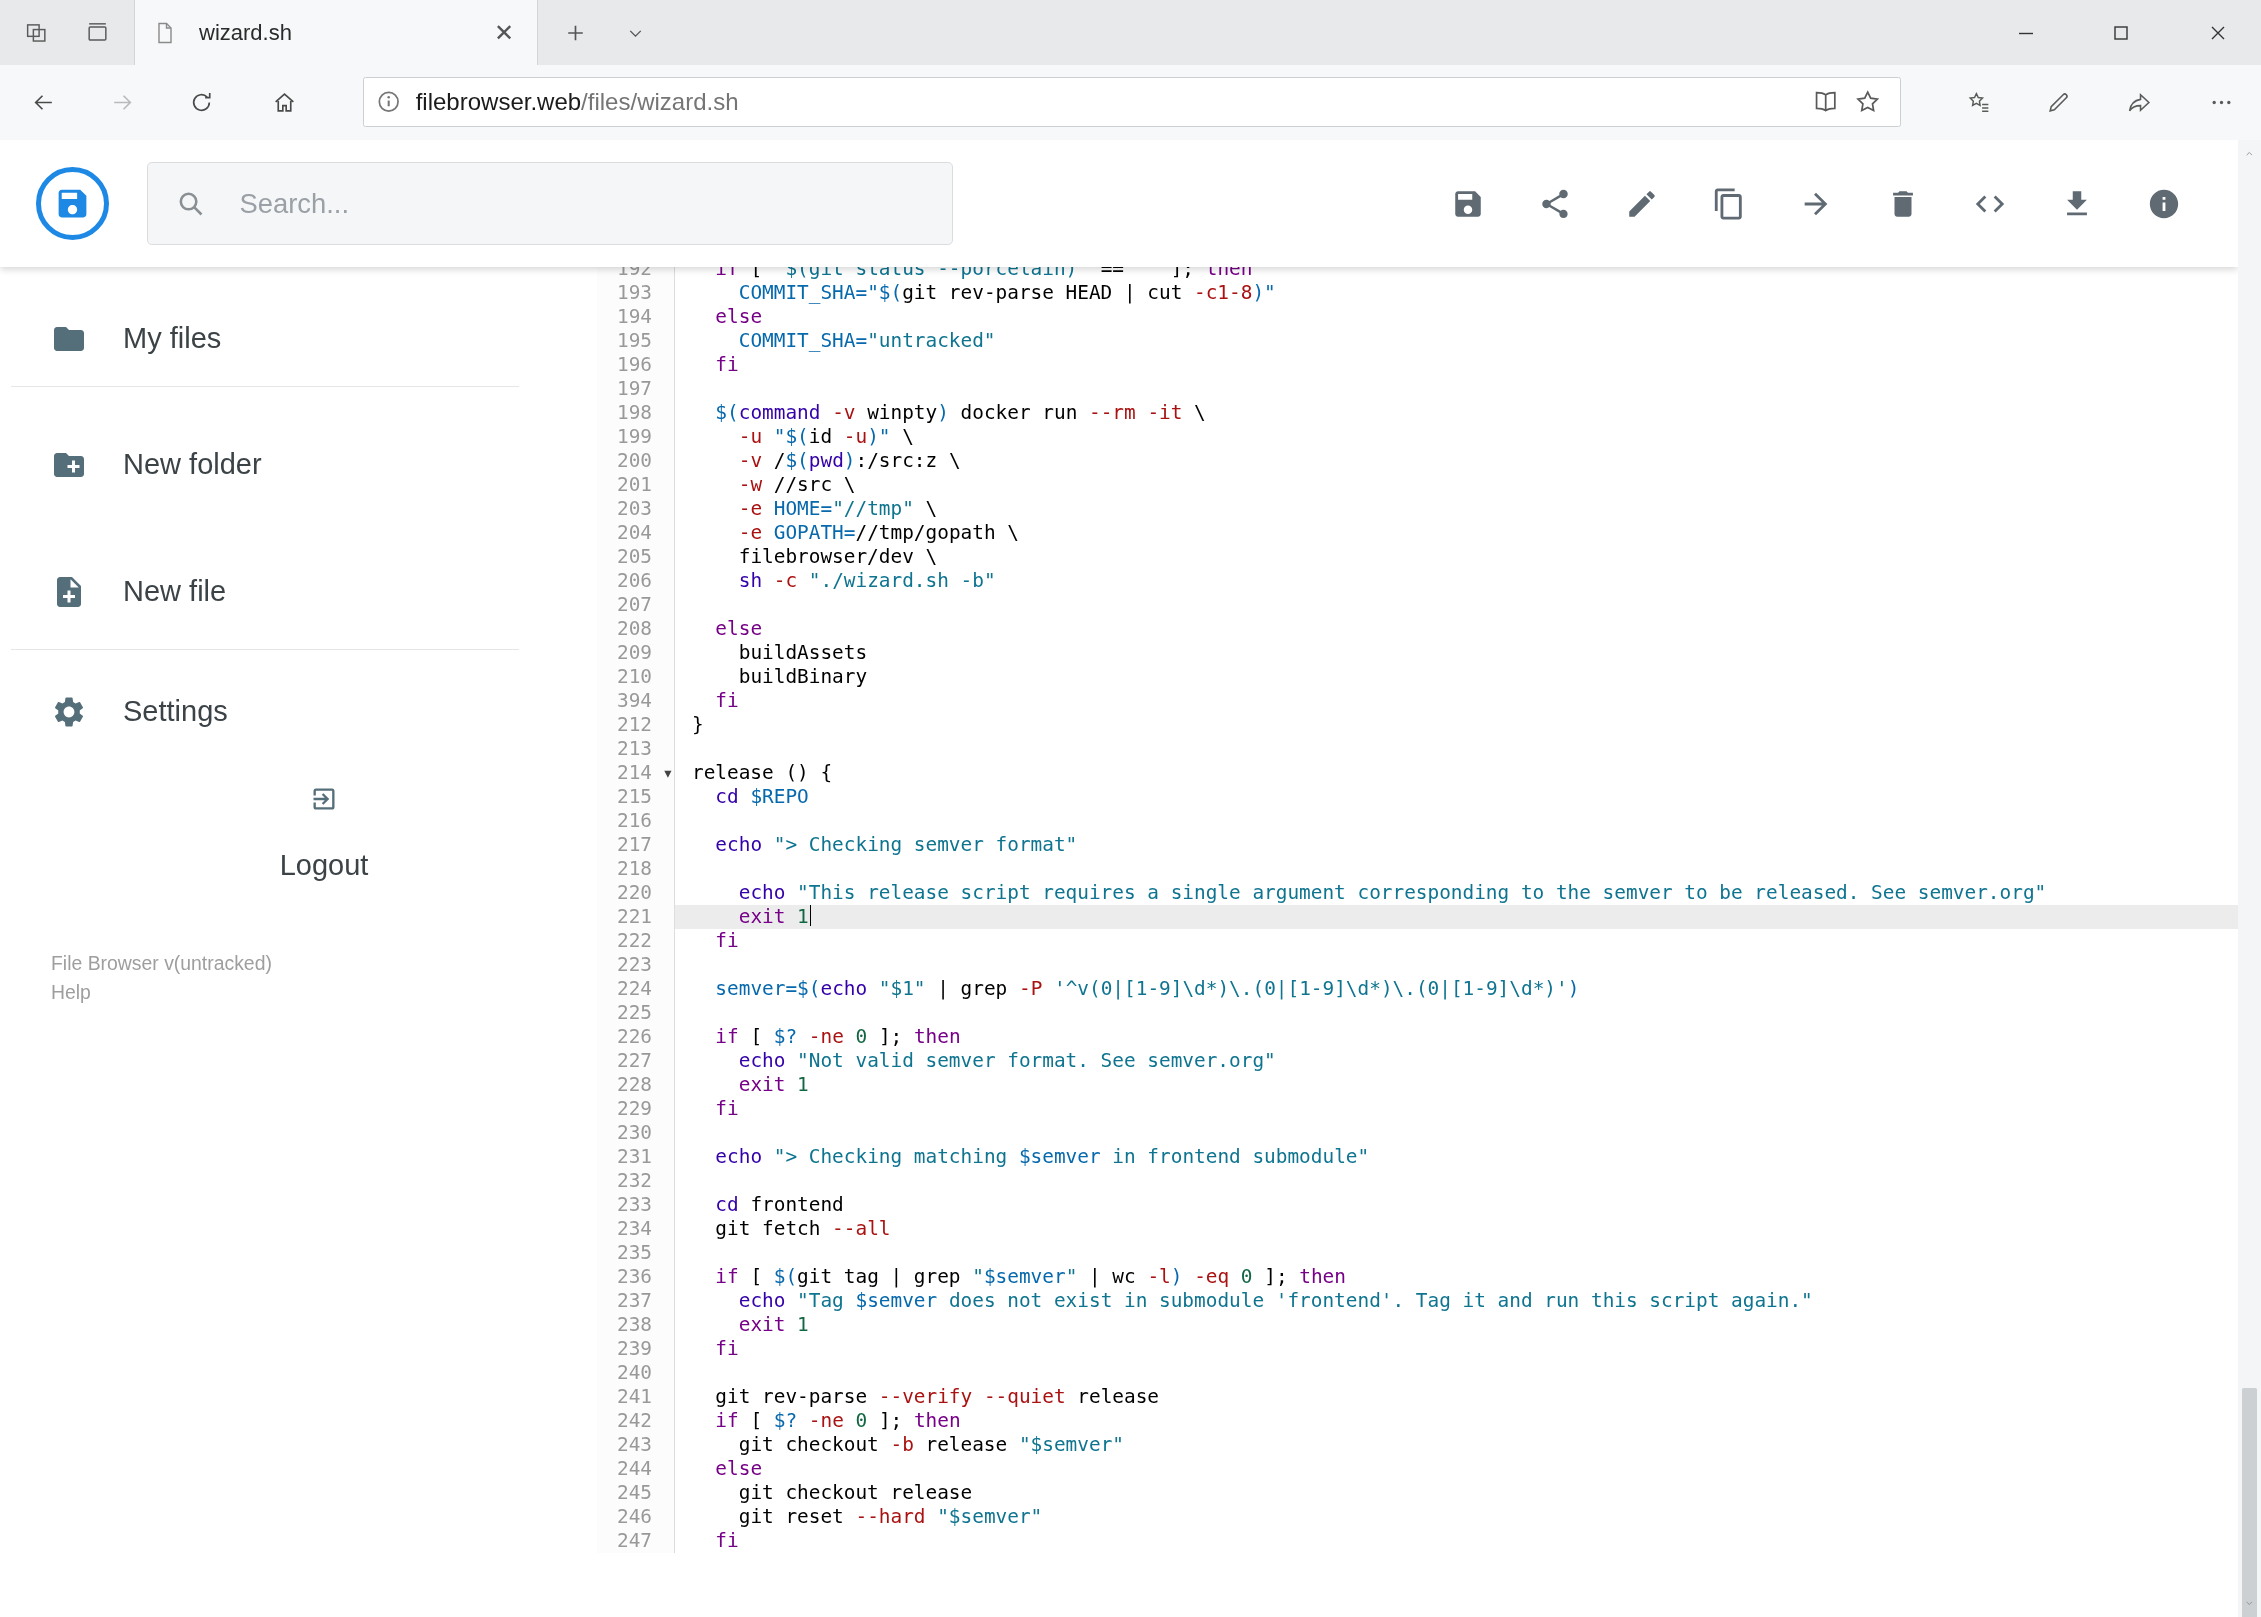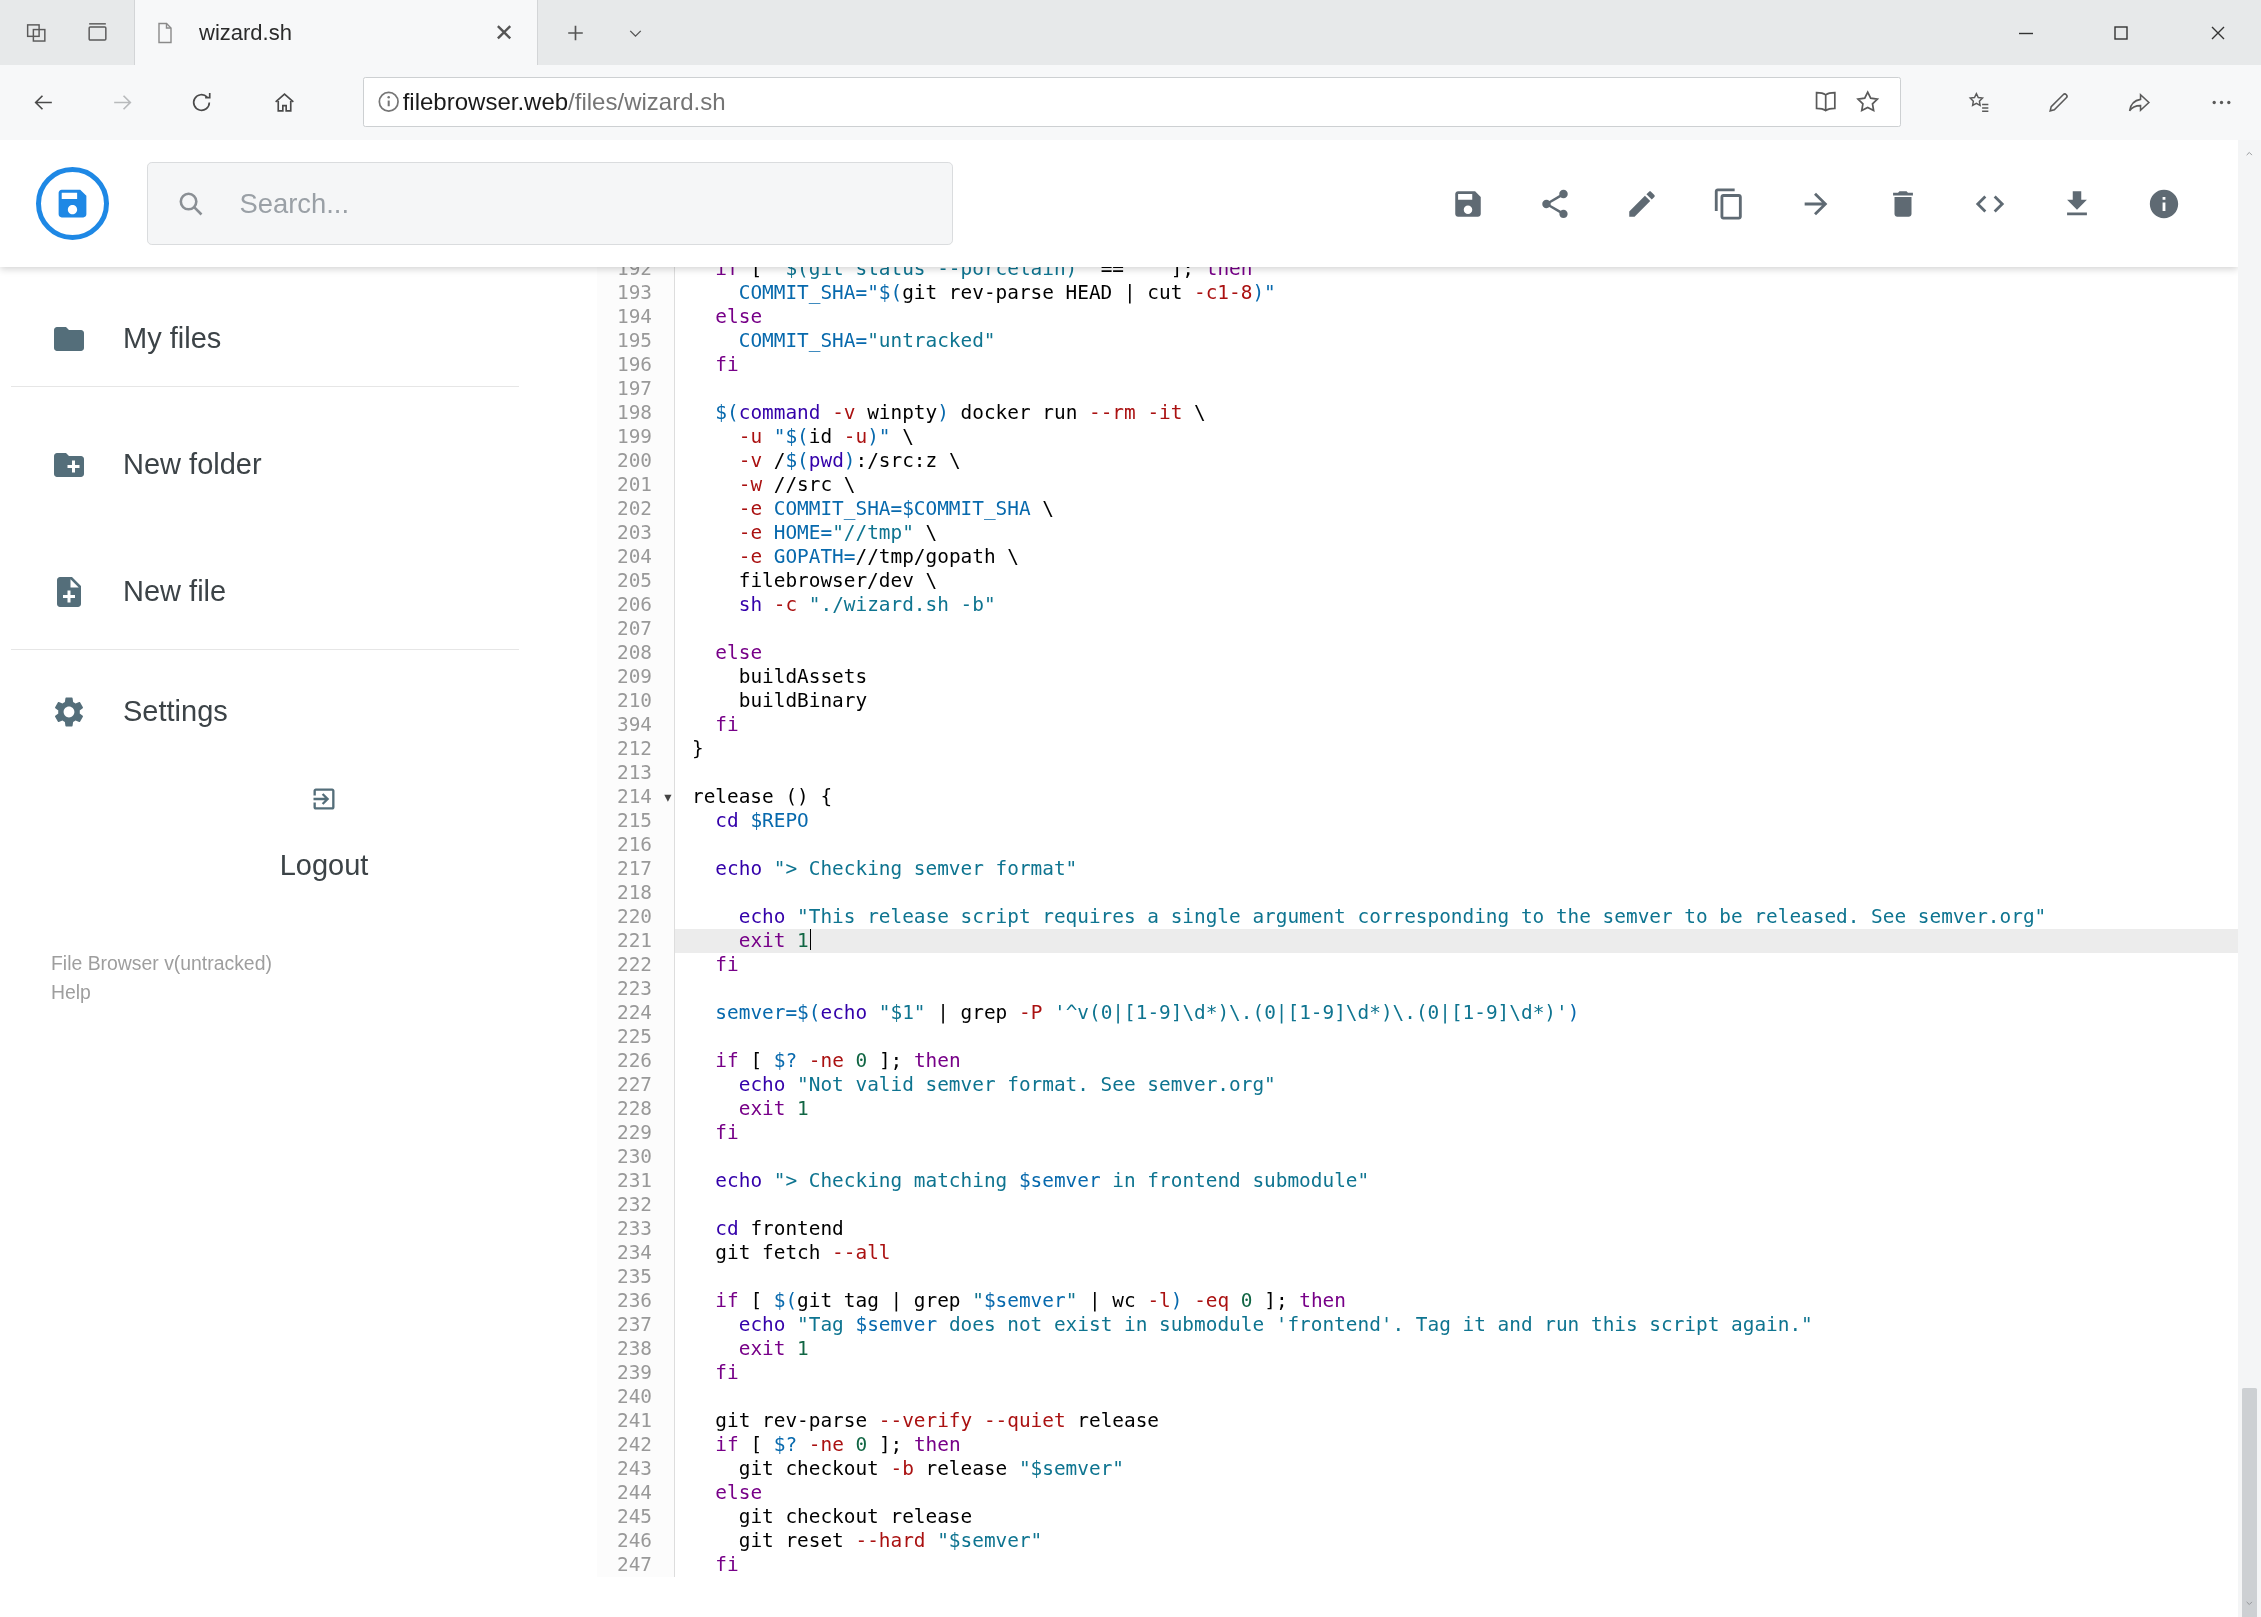--- a/index.html
+++ b/index.html
@@ -13,21 +13,21 @@
        border-left:0.8px solid #d3d5d7;border-right:0.8px solid #d3d5d7;display:flex;align-items:center;padding:0 18px;box-sizing:border-box;}
   .tab-title{font-size:22px;color:#2b2b2b;margin-left:22px;flex:1;white-space:nowrap;overflow:hidden;}
   .tab-close{background:transparent;border:0;font-size:24px;color:#555;padding:0 4.8px;cursor:default;}
   .newtab-btn,.tabchev-btn{position:absolute;top:14.5px;width:37px;height:37px;background:transparent;border:0;display:flex;align-items:center;justify-content:center;}
   .wctl{position:absolute;top:0;width:68px;height:65px;background:transparent;border:0;display:flex;align-items:center;justify-content:center;}
 
   .navbar{position:absolute;top:65px;left:0;width:2261px;height:75px;background:#f7f8f9;border-bottom:0.8px solid #d9dbdd;}
   .navbtn{position:absolute;top:19.4px;width:37px;height:37px;background:transparent;border:0;display:flex;align-items:center;justify-content:center;}
   .urlbox{position:absolute;left:363px;top:12px;width:1538px;height:50px;background:#fff;border:0.8px solid #cdd0d2;border-radius:2.4px;
           display:flex;align-items:center;padding:0 11.3px;box-sizing:border-box;}
-  .urltext{font-size:24px;flex:1;white-space:nowrap;overflow:hidden;}
+  .urltext{font-size:24px;margin-left:13px;flex:1;white-space:nowrap;overflow:hidden;}
   .urlhost{color:#1b1b1b;}
   .urlpath{color:#757575;}
   .urlicon-btn{background:transparent;border:0;display:flex;align-items:center;justify-content:center;width:42px;height:42px;}
 
   
   .page{position:absolute;top:140px;left:0;right:22.6px;bottom:0;background:#fff;overflow:hidden;}
   .fb-header{position:absolute;top:0;left:0;right:0;height:127px;background:#fff;box-shadow:0 2.4px 7.3px rgba(0,0,0,.18);z-index:5;}
   .fb-logo{position:absolute;left:36px;top:27px;width:63px;height:63px;border-radius:50%;border:5.7px solid var(--accent,#1e88e5);
            display:flex;align-items:center;justify-content:center;background:#fff;}
   .searchbox{position:absolute;left:147px;top:22px;width:806px;height:83px;background:#f5f6f7;border:0.8px solid #dadcde;border-radius:4.8px;
@@ -328,26 +328,20 @@
           <div class="ccode"><span>    </span><span class="tok-attr">-v</span><span> /</span><span class="tok-var">$(</span><span class="tok-bi">pwd</span><span class="tok-var">)</span><span>:/src:z \</span></div>
         </div>
         <div class="crow">
           <div class="gut">
             <span class="lnum">201</span>
           </div>
           <div class="ccode"><span>    </span><span class="tok-attr">-w</span><span> //src \</span></div>
         </div>
         <div class="crow">
           <div class="gut">
-            <span class="lnum">202</span>
-          </div>
-          <div class="ccode"><span>    </span><span class="tok-attr">-e</span><span> </span><span class="tok-def">COMMIT_SHA=</span><span class="tok-var">$COMMIT_SHA</span><span> \</span></div>
-        </div>
-        <div class="crow">
-          <div class="gut">
             <span class="lnum">203</span>
           </div>
           <div class="ccode"><span>    </span><span class="tok-attr">-e</span><span> </span><span class="tok-def">HOME=</span><span class="tok-str">"//tmp"</span><span> \</span></div>
         </div>
         <div class="crow">
           <div class="gut">
             <span class="lnum">204</span>
           </div>
           <div class="ccode"><span>    </span><span class="tok-attr">-e</span><span> </span><span class="tok-def">GOPATH=</span><span>//tmp/gopath \</span></div>
         </div>

